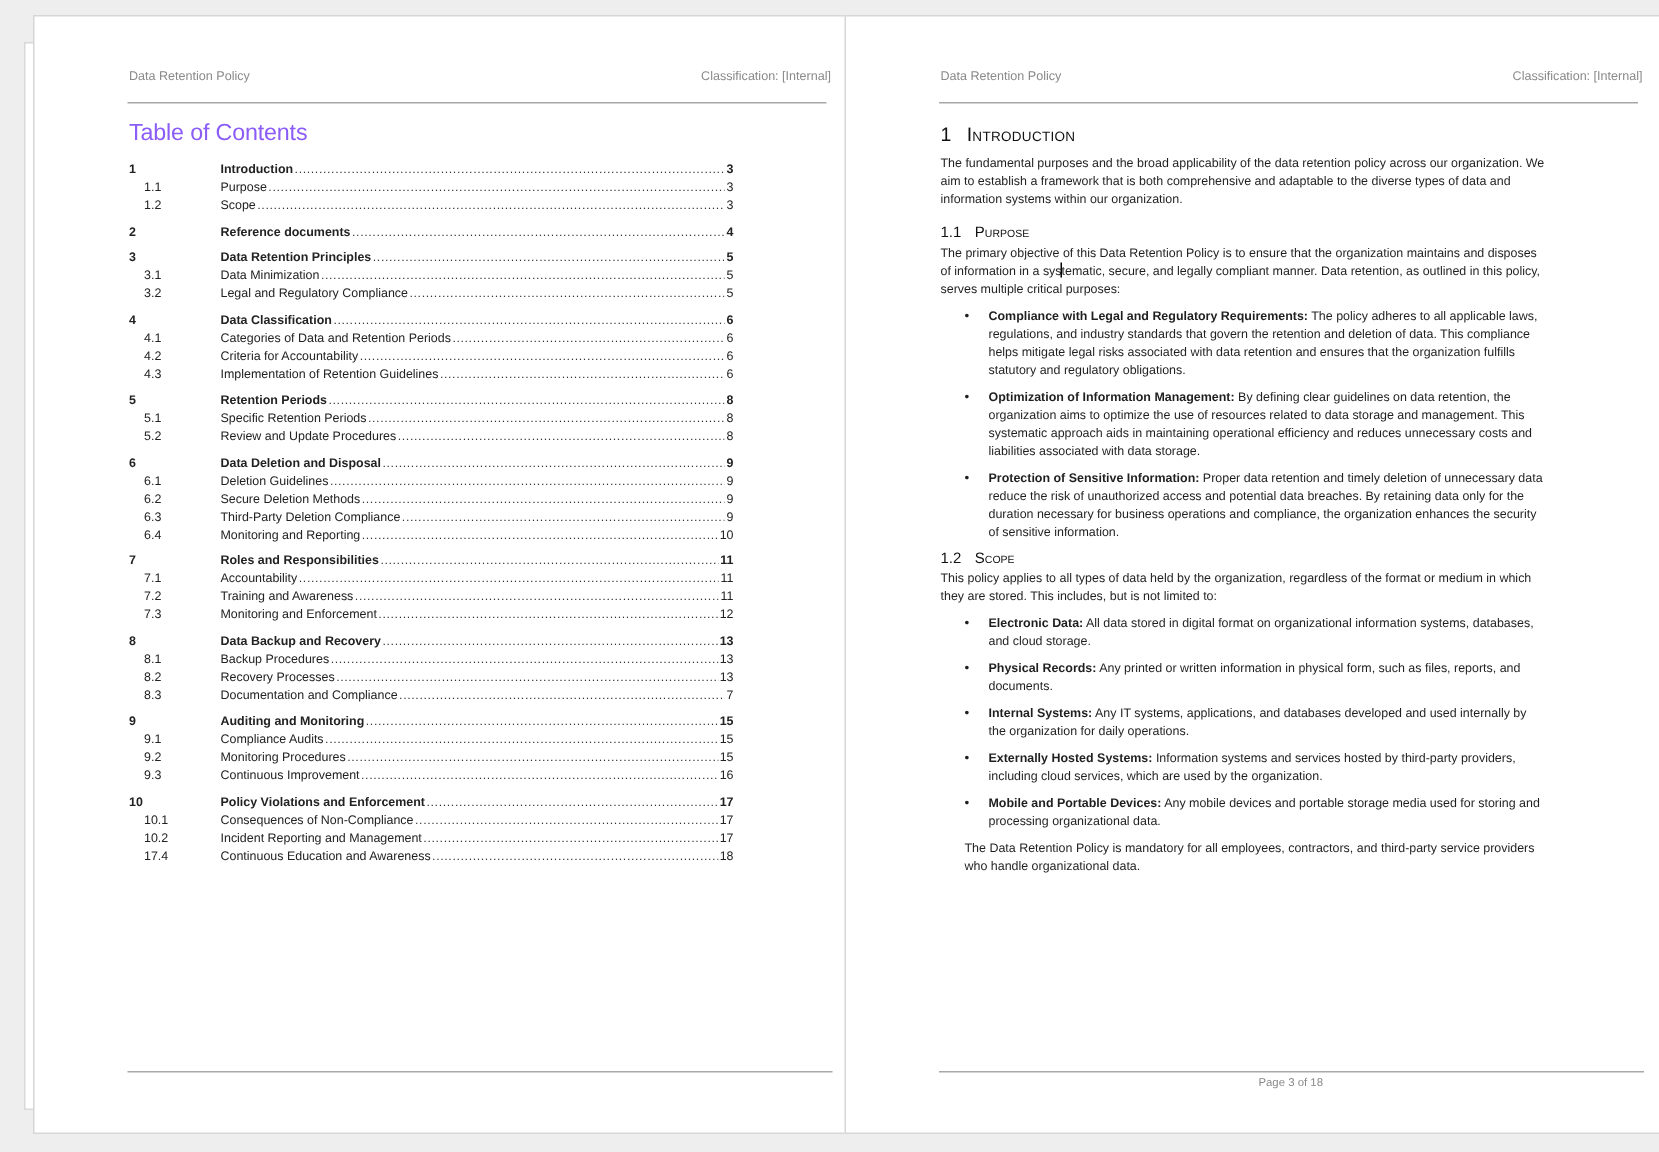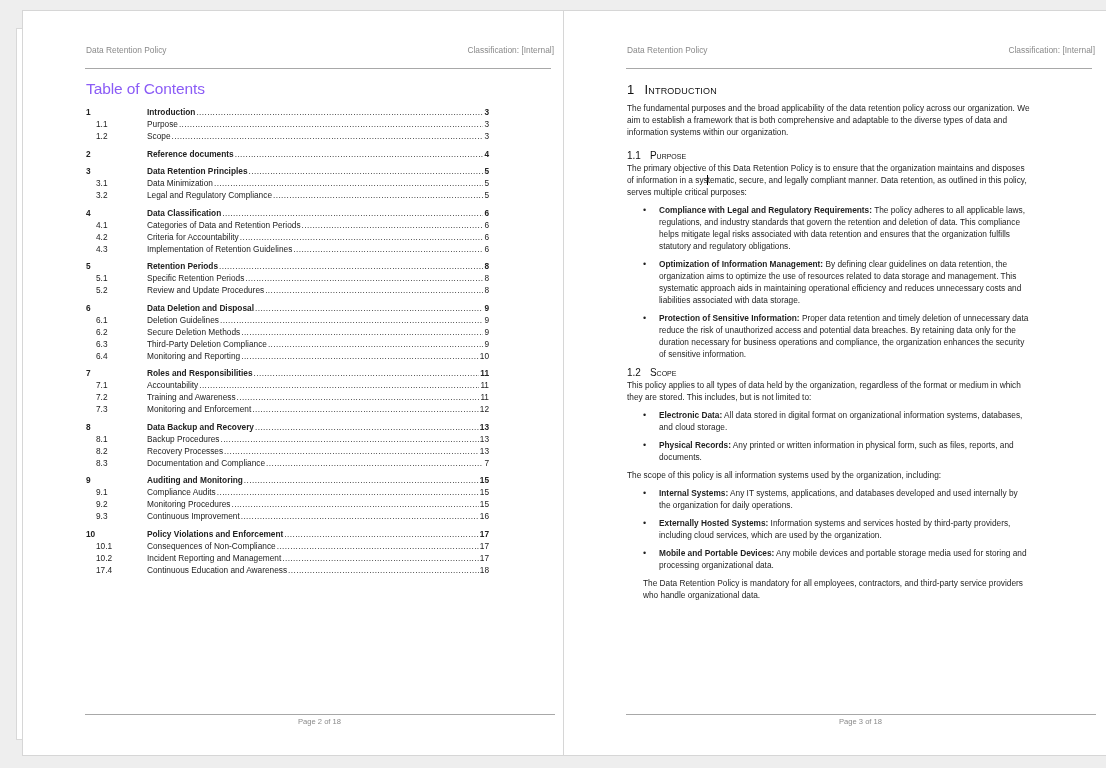--- a/index.html
+++ b/index.html
@@ -307,21 +307,20 @@
       </div>
       <div class="toc-row sub">
         <span class="toc-num">17.4</span>
         <span class="toc-label">Continuous Education and Awareness</span>
         <span class="toc-dots"></span>
         <span class="toc-page">18</span>
       </div>
     </div>
 
   <div class="ftr-line"></div>
-  <div class="ftr">Page 2 of 18</div>
 </div>
 
 <div class="page" id="page-right">
   <div class="hdr">
     <span>Data Retention Policy</span>
     <span>Classification: [Internal]</span>
   </div>
   <div class="hdr-line"></div>
 
   <div class="body">
@@ -341,21 +340,20 @@
       </ul>
 
     <div class="h2" style="margin-top:5px">
       <span class="num">1.2</span><span>Scope</span>
     </div>
     <p>This policy applies to all types of data held by the organization, regardless of the format or medium in which they are stored. This includes, but is not limited to:</p>
     <ul class="bul" id="scope-data-types">
         <li><b>Electronic Data:</b><span> All data stored in digital format on organizational information systems, databases, and cloud storage.</span></li>
         <li><b>Physical Records:</b><span> Any printed or written information in physical form, such as files, reports, and documents.</span></li>
       </ul>
-    <p>The scope of this policy is all information systems used by the organization, including:</p>
     <ul class="bul" id="scope-systems">
         <li><b>Internal Systems:</b><span> Any IT systems, applications, and databases developed and used internally by the organization for daily operations.</span></li>
         <li><b>Externally Hosted Systems:</b><span> Information systems and services hosted by third-party providers, including cloud services, which are used by the organization.</span></li>
         <li><b>Mobile and Portable Devices:</b><span> Any mobile devices and portable storage media used for storing and processing organizational data.</span></li>
       </ul>
     <p class="indent-p">The Data Retention Policy is mandatory for all employees, contractors, and third-party service providers who handle organizational data.</p>
   </div>
 
   <div class="ftr-line"></div>
   <div class="ftr">Page 3 of 18</div>

